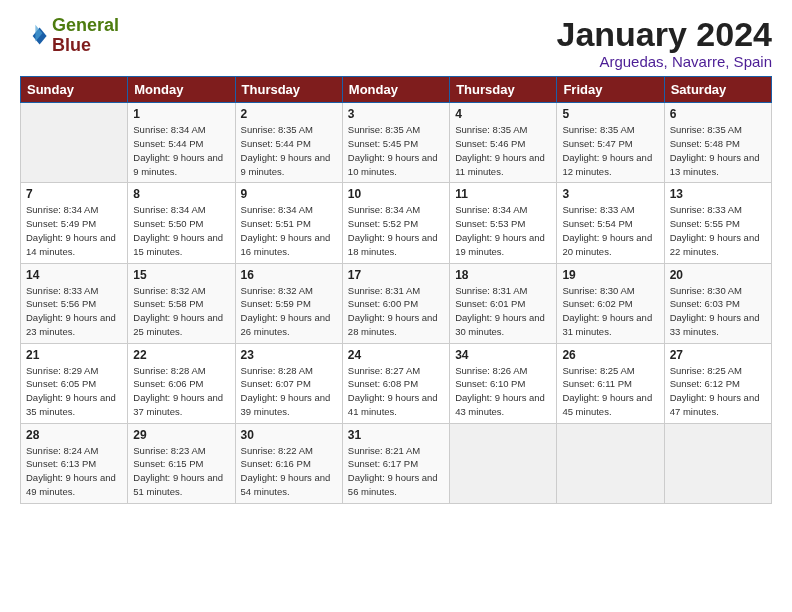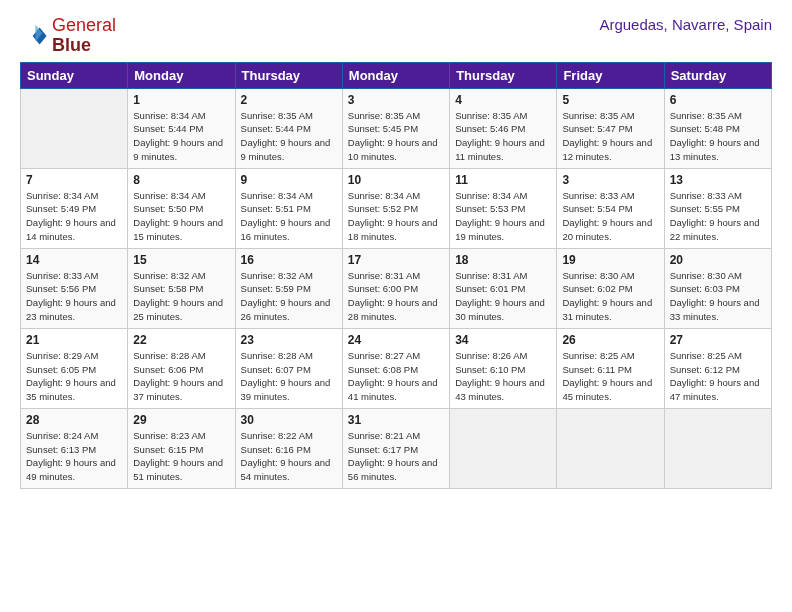--- a/index.html
+++ b/index.html
@@ -41,21 +41,21 @@
     .calendar-subtitle {
       font-size: 15px;
       color: #4c1d95;
     }
     table {
       width: 100%;
       border-collapse: collapse;
       table-layout: fixed;
     }
     thead tr th {
-      background-color: #4c1d95;
+      background-color: #7f1d1d;
       color: #fff;
       font-size: 13px;
       font-weight: bold;
       padding: 5px 6px;
       text-align: left;
       border: 1px solid #1a5fa8;
     }
     tbody tr td {
       border: 1px solid #ccc;
       vertical-align: top;
@@ -90,25 +90,26 @@
 <body>
 
 <div class="container">
   <div class="header-row">
     <div class="logo">
       <svg class="logo-icon" viewBox="0 0 40 40">
         <polygon points="28,8 38,20 28,32 18,20" fill="#1a5fa8"></polygon>
         <polygon points="22,4 32,16 22,28" fill="#4a9fd4" opacity="0.7"></polygon>
       </svg>
       <div>
-        <div style="font-size:18px;font-weight:normal;color:#b91c1c;line-height:1.1;">General</div>
+        <div style="font-size:18px;font-weight:bold;color:#4d7c0f;line-height:1.1;">General</div>
         <div style="font-size:18px;font-weight:bold;color:#7f1d1d;line-height:1.1;">Blue</div>
       </div>
     </div>
     <div class="title-block">
+      <div class="calendar-title">January 2024</div>
       <div class="calendar-subtitle">Arguedas, Navarre, Spain</div>
     </div>
   </div>
 
   <table>
     <thead>
       <tr>
 
       <th>Sunday</th>
           <th>Monday</th>

